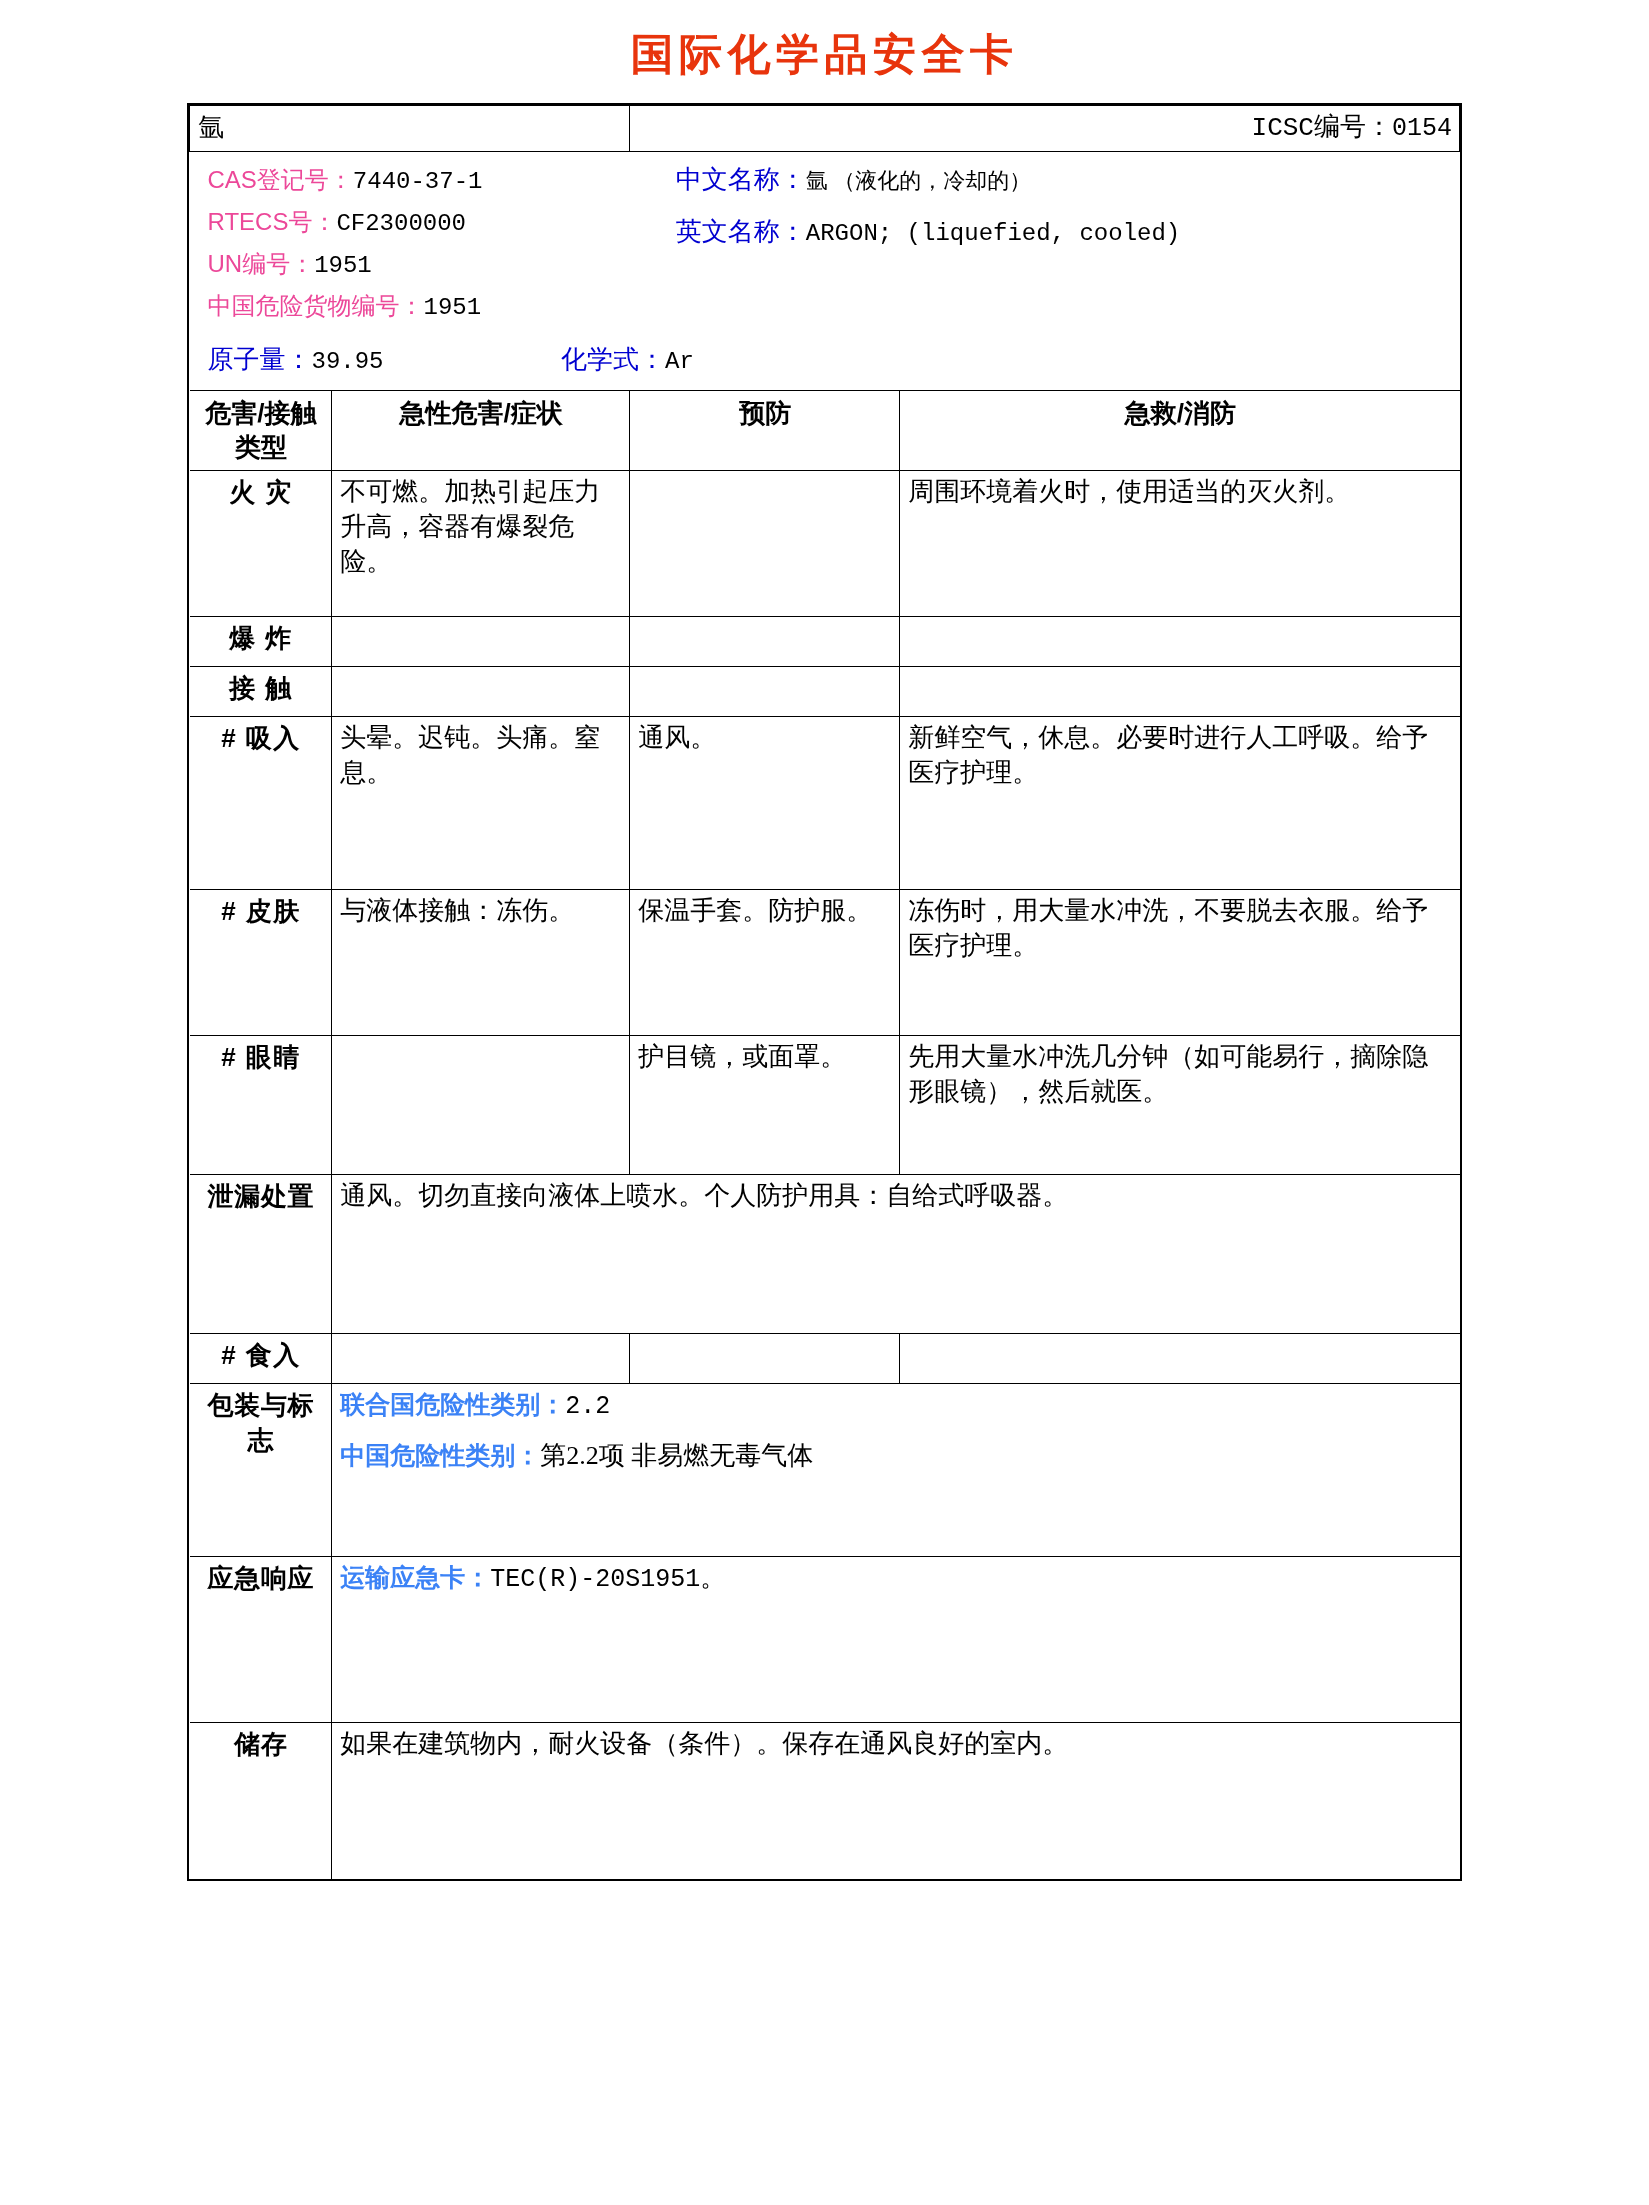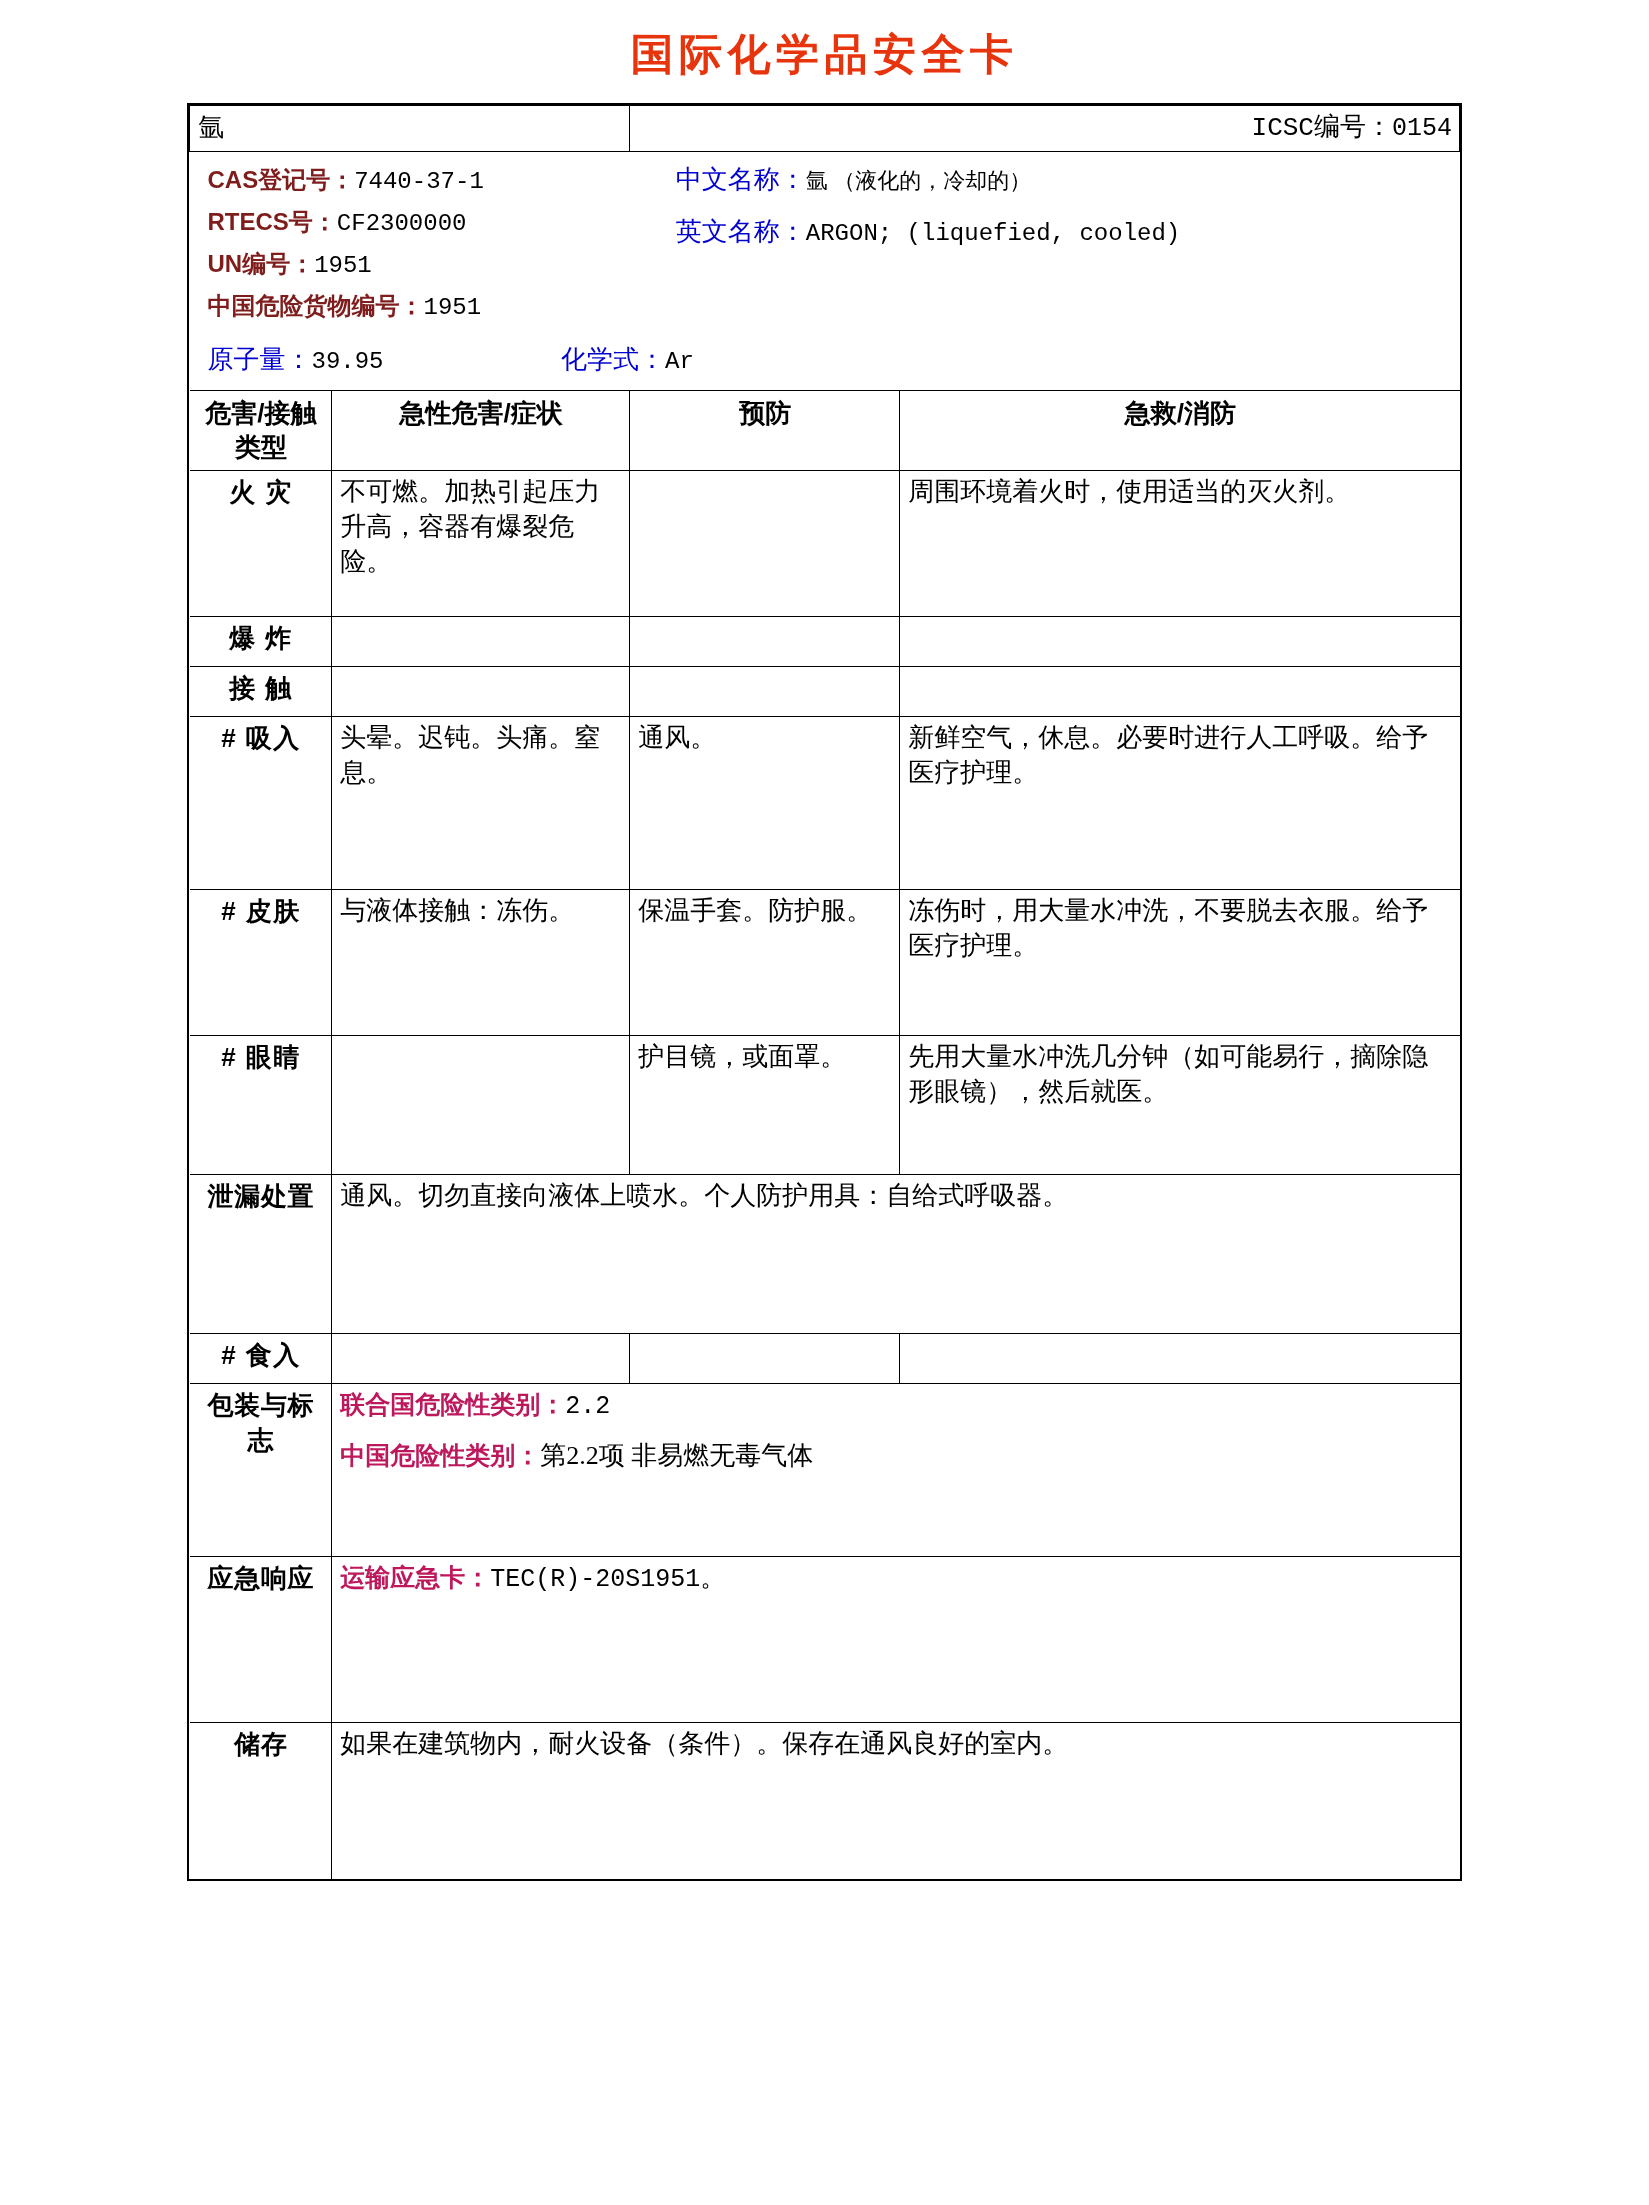--- a/index.html
+++ b/index.html
@@ -88,23 +88,23 @@
     left: 478px;
     top: 7px;
     right: 14px;
   }
   .id-line {
     margin-bottom: 7px;
     font-size: 26px;
     white-space: nowrap;
   }
   .lbl {
-    color: #7f1d1d;
+    color: #ec4899;
     font-family: "Liberation Sans", "DejaVu Sans", sans-serif;
-    font-weight: bold;
+    font-weight: normal;
     font-size: 24px;
   }
   .lbl-sr {
     color: #0000d0;
     font-family: "Liberation Serif", "DejaVu Serif", serif;
     font-weight: normal;
     font-size: 26px;
   }
   .val {
     font-family: "Liberation Mono", "DejaVu Sans Mono", monospace;
@@ -152,21 +152,21 @@
     font-family: "Liberation Serif", "DejaVu Serif", serif;
     font-size: 26px;
     line-height: 1.3;
   }
   .wide-cell {
     font-family: "Liberation Serif", "DejaVu Serif", serif;
     font-size: 26px;
     padding-top: 9.7px;
   }
   .wide-cell .blue-lead {
-    color: #be185d;
+    color: #3b82f6;
     font-family: Liberation Sans, sans-serif;
     font-weight: bold;
     font-size: 25px;
   }
   .wide-cell p {
     margin: 0 0 15.2px 0;
   }
   .tall-1 { height: 146px; }
   .tall-2 { height: 173px; }
   .tall-3 { height: 146px; }

